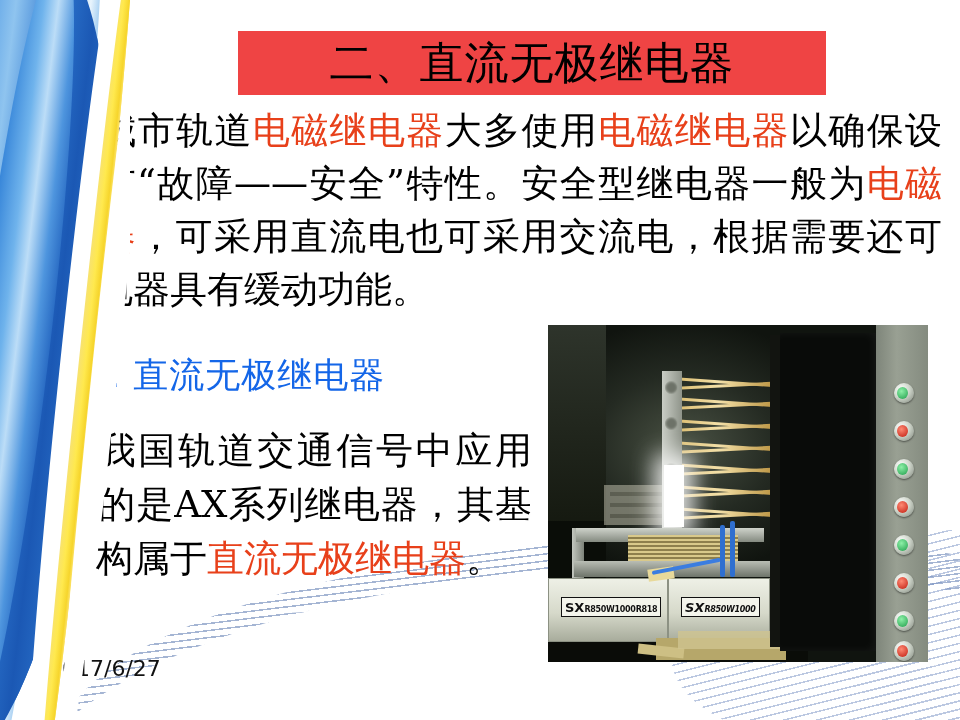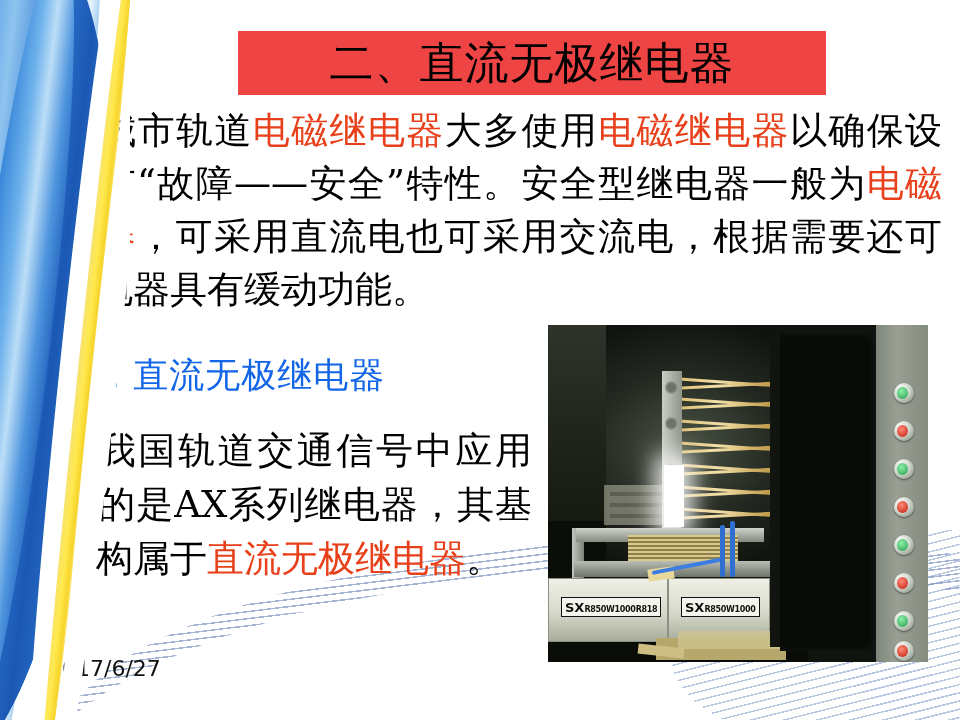--- a/index.html
+++ b/index.html
@@ -222,21 +222,21 @@
     <div class="ph-bracket"></div>
     <div class="ph-lam"></div>
     <div class="ph-bracket2"></div>
 
     <div class="coil-end"></div>
     <div class="coil" style="left:0px;width:118px;">
       <div class="lab">
         <span class="sx">SX</span><span class="sub">R850W1000R818</span>
       </div>
     </div>
-    <div class="coil" style="left:120px;width:100px;">
+    <div class="coil" style="left:120px;width:100px;font-style:italic;">
       <div class="lab">
         <span class="sx">SX</span><span class="sub">R850W1000</span>
       </div>
     </div>
     <div class="ph-tape"></div>
     <div class="wire2" style="left:104px;top:246px;width:70px;transform:rotate(-11deg);"></div>
     <div class="wire" style="left:172px;top:200px;width:5px;height:52px;"></div>
     <div class="wire" style="left:182px;top:196px;width:5px;height:56px;"></div>
     <div class="ph-base"></div>
     <div class="ph-base2"></div>

